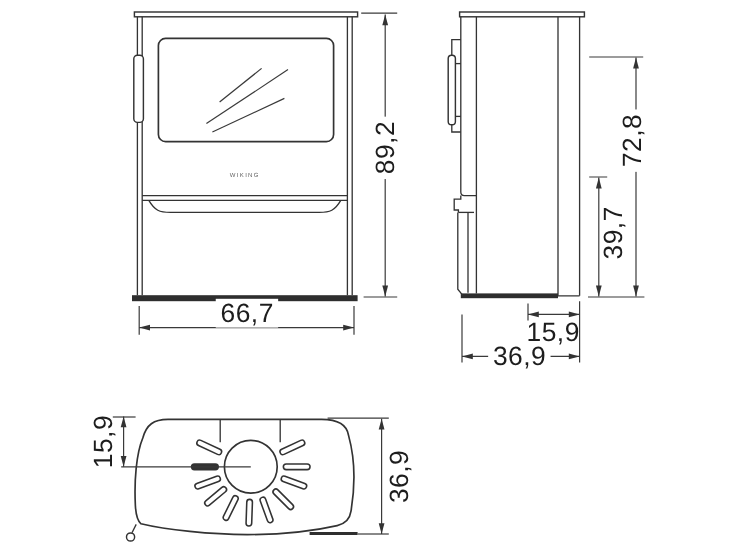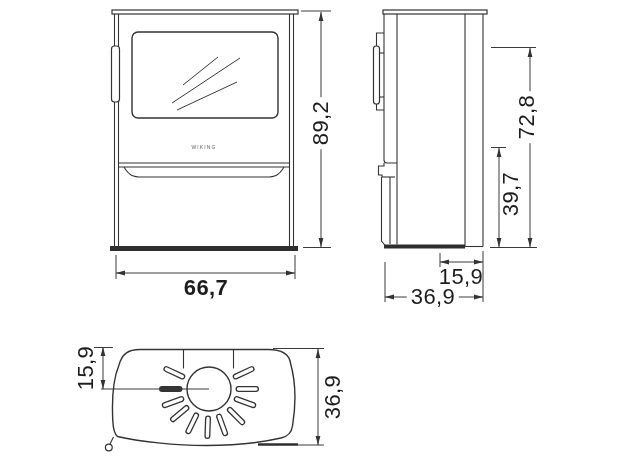--- a/index.html
+++ b/index.html
@@ -180,21 +180,21 @@
       <polygon class="ah" points="103,389 100.6,380 105.4,380"></polygon>
 
       <line class="thin" x1="273" y1="348.5" x2="324" y2="348.5"></line>
       <line class="thin" x1="318" y1="349" x2="318" y2="445"></line>
       <polygon class="ah" points="318,349 315.6,358 320.4,358"></polygon>
       <polygon class="ah" points="318,445 315.6,436 320.4,436"></polygon>
     </g>
   </svg>
 
   <div class="dim v bg" style="left:321px; top:123px;">89,2</div>
-  <div class="dim bg" style="left:206px; top:288px;font-weight:bold;">66,7</div>
+  <div class="dim bg" style="left:206px; top:261px;">66,7</div>
 
   <div class="dim v bg" style="left:527px; top:117px;">72,8</div>
   <div class="dim v" style="left:511px; top:194px;">39,7</div>
   <div class="dim" style="left:461px; top:277px;">15,9</div>
   <div class="dim bg" style="left:433px; top:297px;">36,9</div>
 
   <div class="dim v" style="left:86px;  top:368px;">15,9</div>
   <div class="dim v" style="left:333px; top:397px;">36,9</div>
 
   <div class="logo" style="left:204px; top:147px;">WIKING</div>

